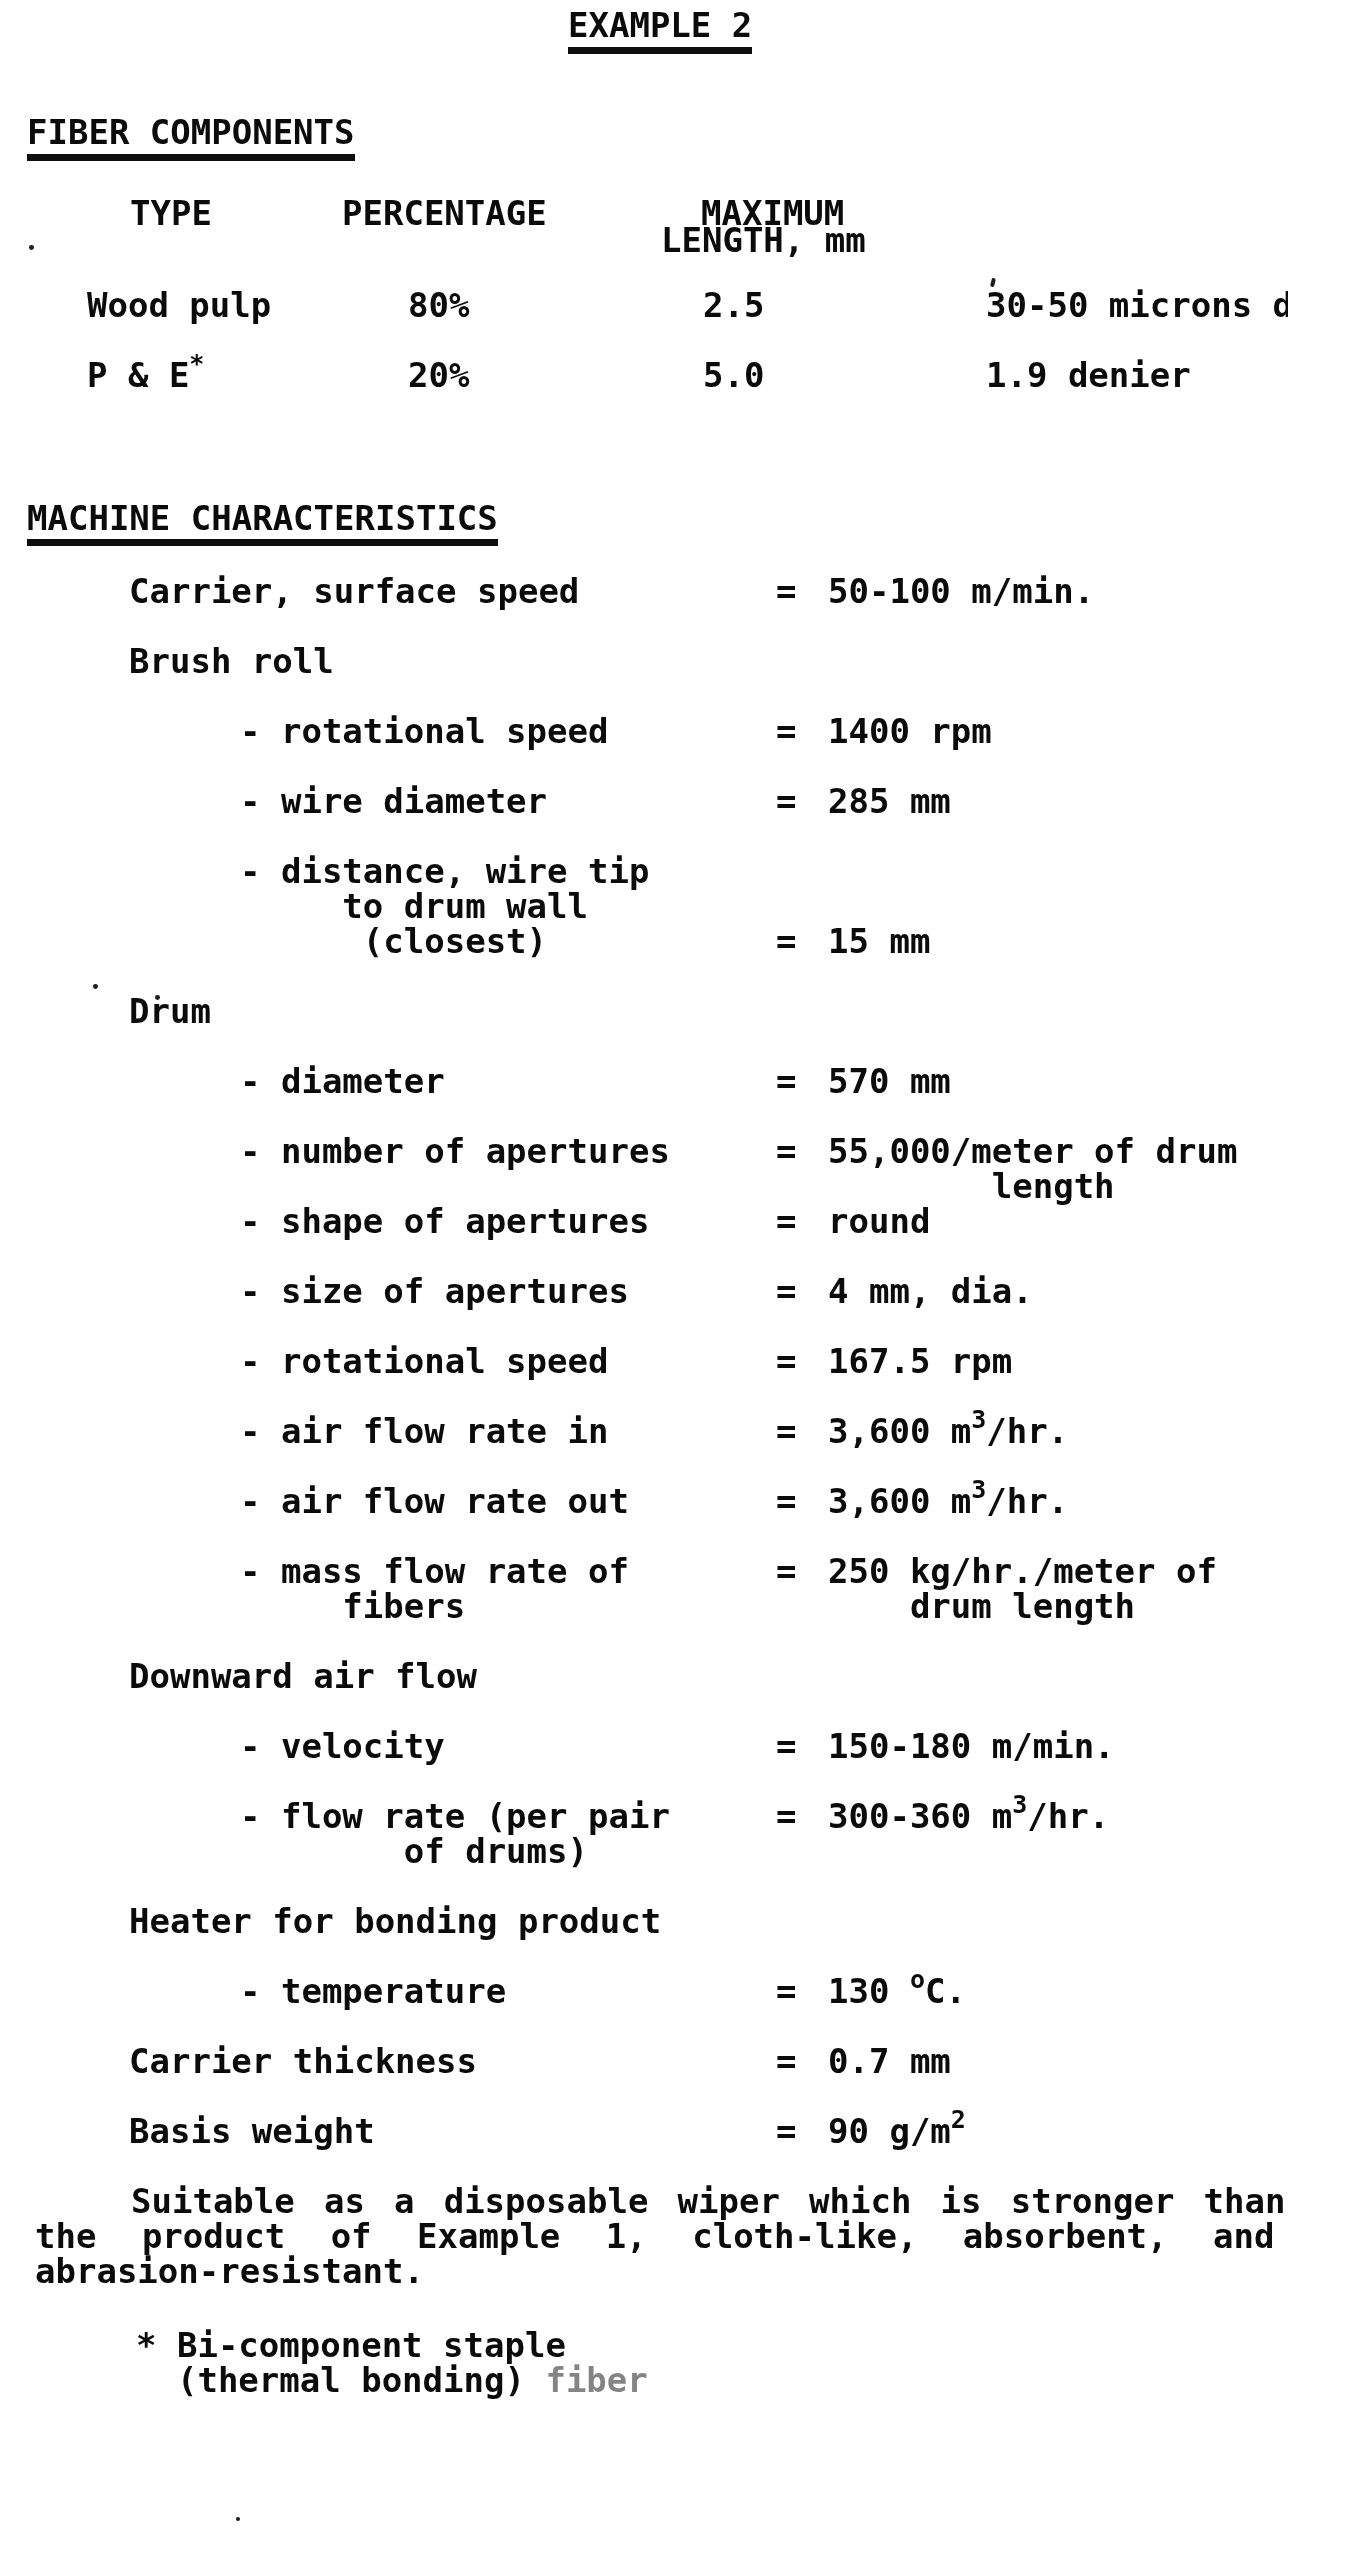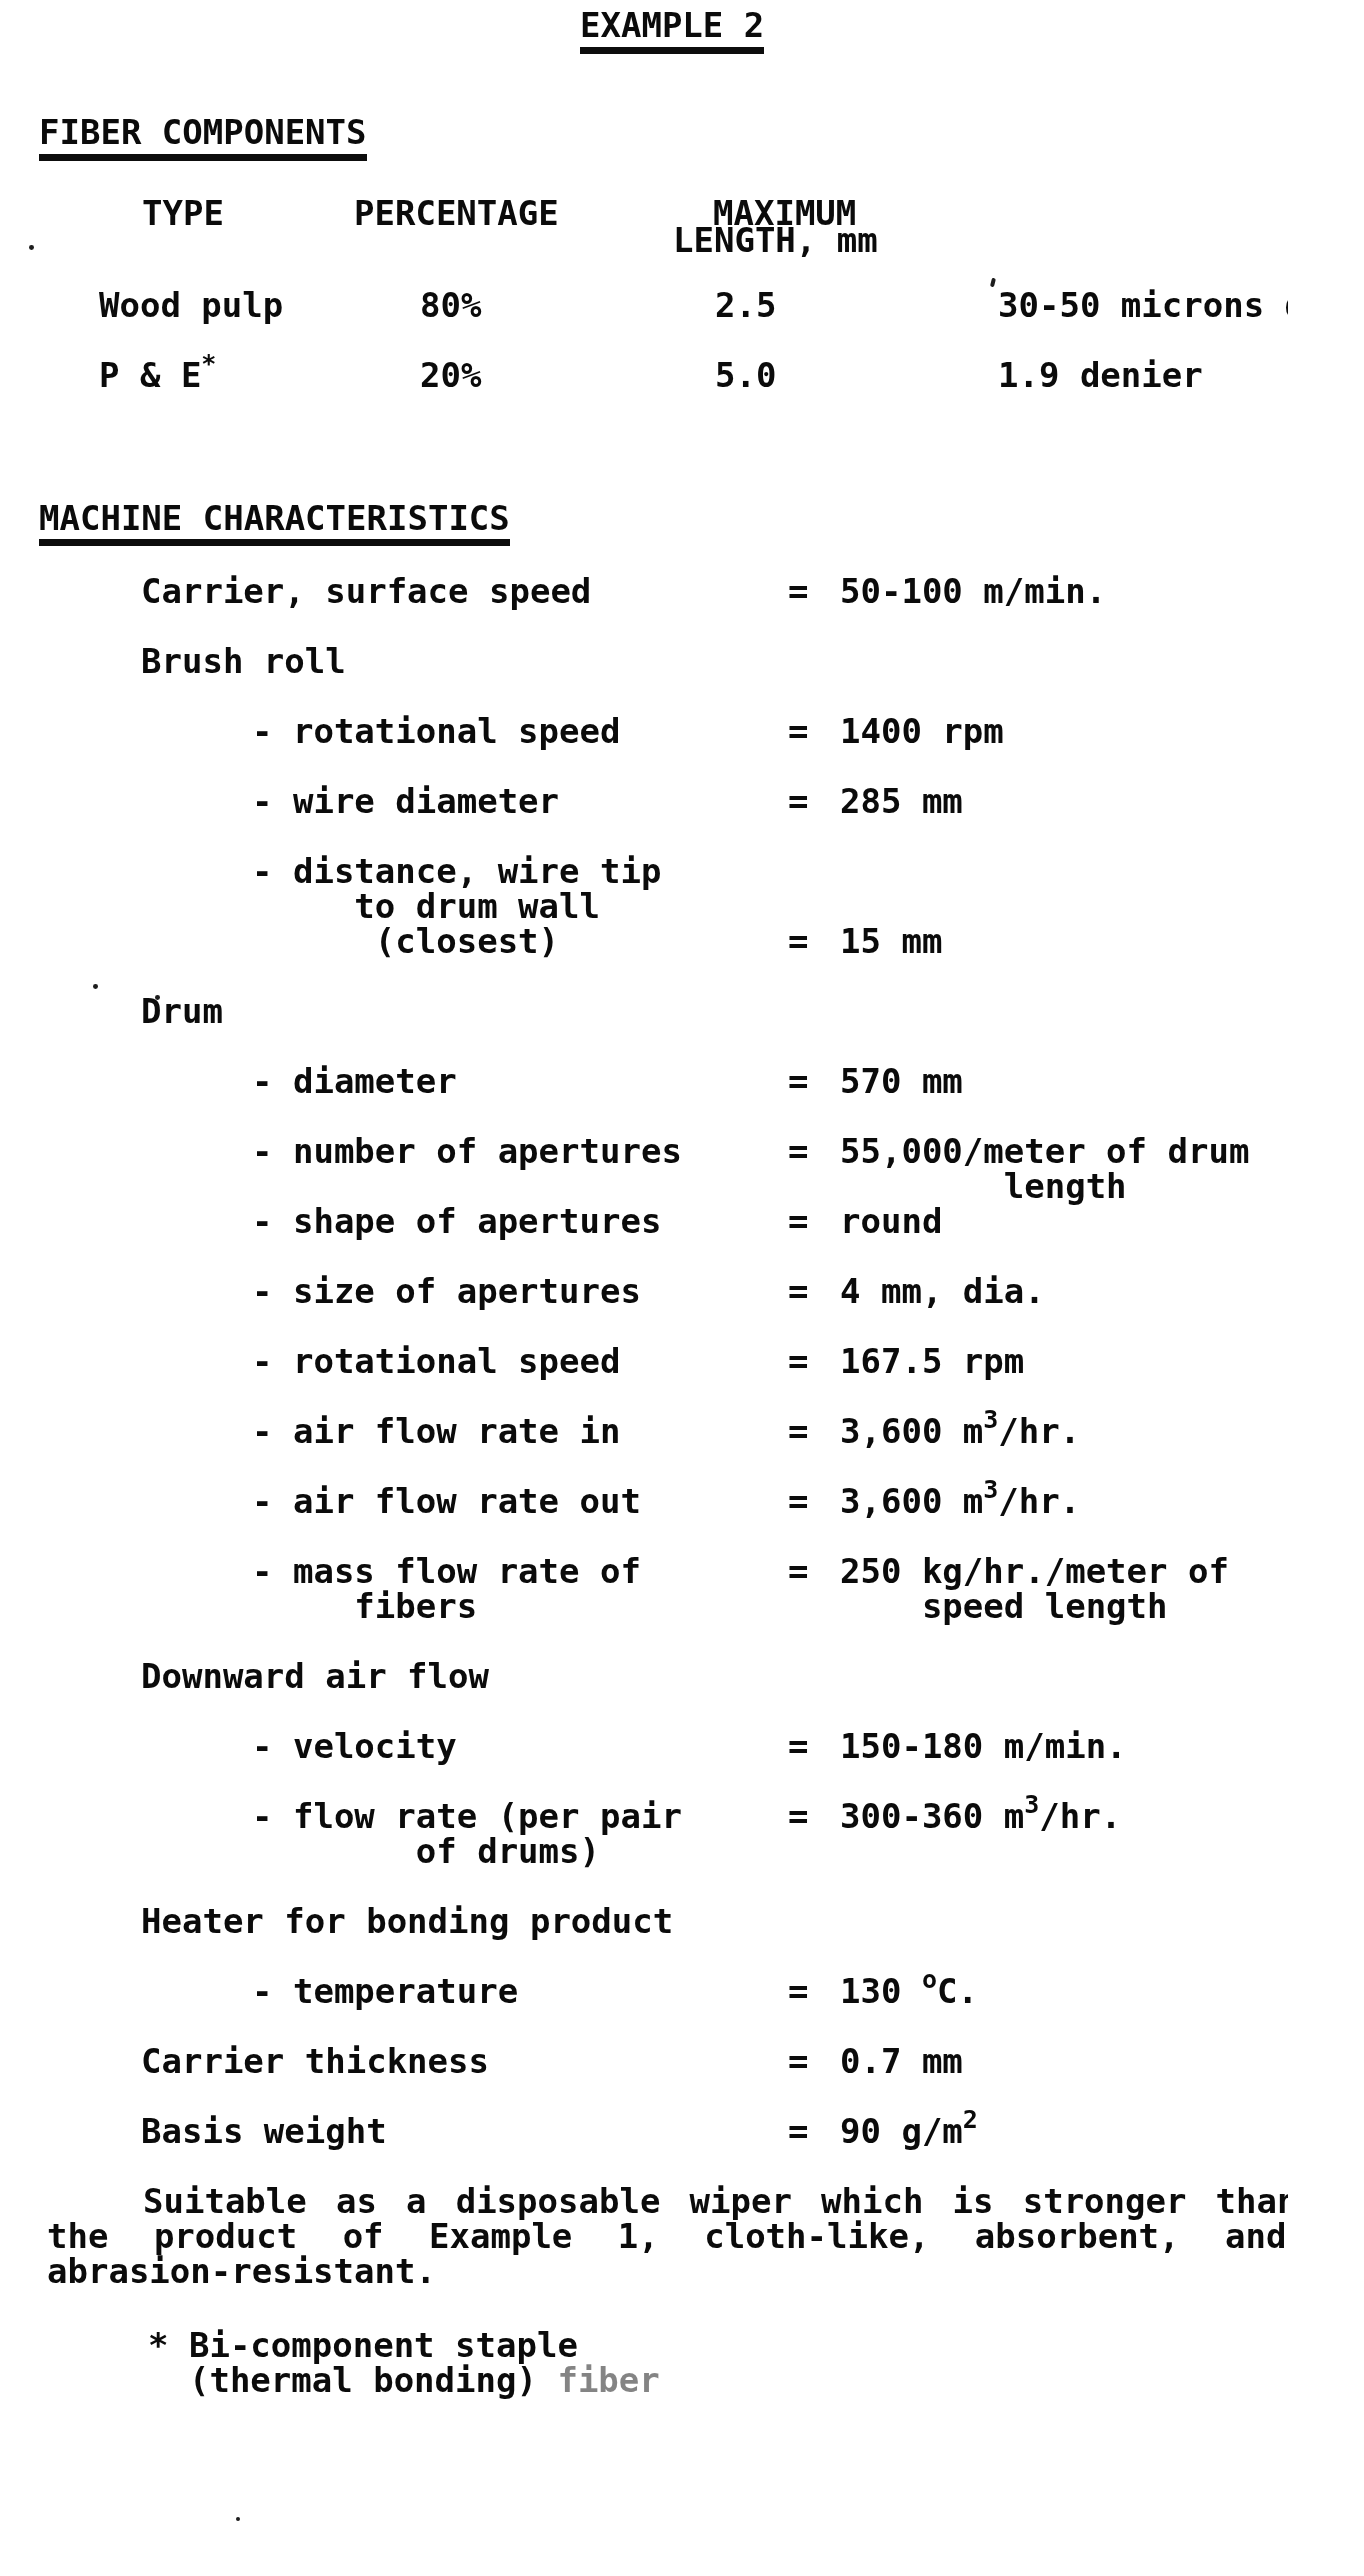--- a/index.html
+++ b/index.html
@@ -5,21 +5,21 @@
   html,body{margin:0;padding:0;background:#ffffff;}
   body{
     width:1364px;height:2576px;
     color:#0b0b0b;
     font-family:"DejaVu Sans Mono","Liberation Mono",monospace;
     font-weight:700;
     font-size:34px;
     line-height:35px;
   }
   .page{position:relative;width:1288px;height:2576px;box-sizing:border-box;
-        padding-top:7.8px;overflow:hidden;background:#ffffff;padding-left:12px;}
+        padding-top:7.8px;overflow:hidden;background:#ffffff;}
   .underlined{display:inline-block;border-bottom:7.8px solid #0d0d0d;padding-bottom:3.9px;}
   .doc-title{margin-left:568px;}
   .sec-h{margin-left:27px;}
   #fiber-heading{margin-top:61px;}
   #machine-heading{margin-top:108px;}
   #product-heading{margin-top:0;}
 
   
   .t-head{position:relative;height:70px;margin-top:27px;}
   .th{position:absolute;top:8px;white-space:pre;}
@@ -167,21 +167,21 @@
         <div class="kv-val"><div class="kv-line"><span>3,600 m</span><span class="sup ">3</span><span>/hr.</span></div></div>
       </div>
       <div class="kv-row ind2">
         <div class="kv-label"><div class="kv-line">- air flow rate out</div></div>
         <div class="kv-eq">=</div>
         <div class="kv-val"><div class="kv-line"><span>3,600 m</span><span class="sup ">3</span><span>/hr.</span></div></div>
       </div>
       <div class="kv-row ind2">
         <div class="kv-label"><div class="kv-line">- mass flow rate of</div><div class="kv-line">     fibers</div></div>
         <div class="kv-eq">=</div>
-        <div class="kv-val"><div class="kv-line"><span>250 kg/hr./meter of</span></div><div class="kv-line"><span>    speed length</span></div></div>
+        <div class="kv-val"><div class="kv-line"><span>250 kg/hr./meter of</span></div><div class="kv-line"><span>    drum length</span></div></div>
       </div>
       <div class="kv-row ind1">
         <div class="kv-label"><div class="kv-line">Downward air flow</div></div>
       </div>
       <div class="kv-row ind2">
         <div class="kv-label"><div class="kv-line">- velocity</div></div>
         <div class="kv-eq">=</div>
         <div class="kv-val"><div class="kv-line"><span>150-180 m/min.</span></div></div>
       </div>
       <div class="kv-row ind2">

